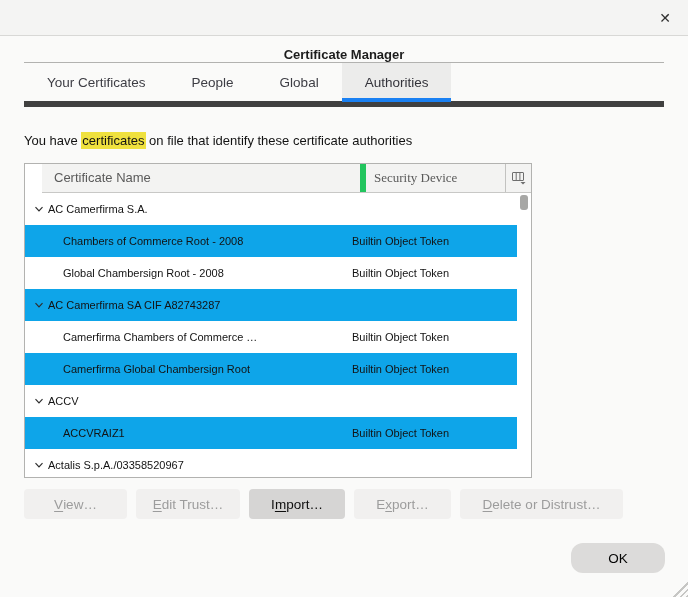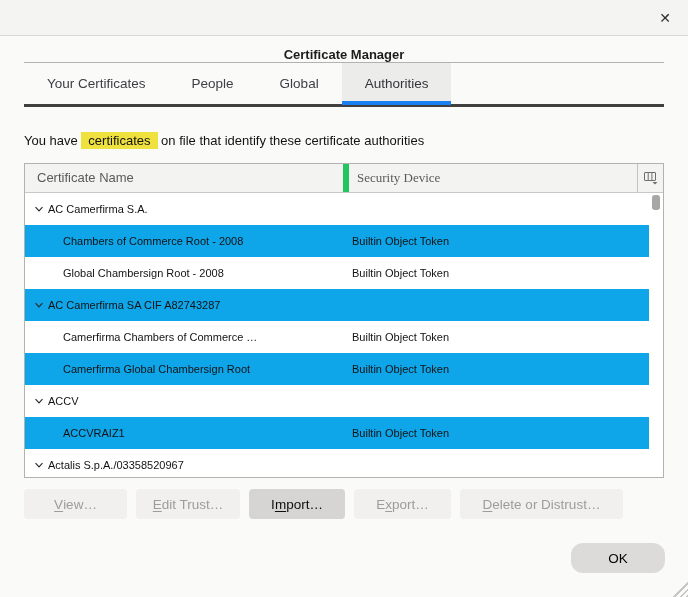--- a/index.html
+++ b/index.html
@@ -12,33 +12,33 @@
   }
   
   .titlebar{ position:absolute; top:0; left:0; right:0; height:36px;
     background:#f4f4f3; border-bottom:1px solid #d8d8d6; }
   .title{ position:absolute; left:0; right:0; top:0; height:36px;
     line-height:36px; text-align:center; font-weight:bold; font-size:13px; color:#1c1c1c;margin-top:37px;}
   .close{ position:absolute; right:10px; top:0; width:26px; height:36px;
     line-height:36px; text-align:center; font-size:14px; color:#2f2f2f; cursor:default;}
   
   .tabstrip{ position:absolute; left:24px; width:640px; top:62px; height:45px;
-    border-top:1px solid #b2b2b0; border-bottom:3px solid #404040;
+    border-top:1px solid #b2b2b0; border-bottom:6px solid #404040;
     display:flex; align-items:stretch;}
   .tab{ position:relative; display:flex; align-items:center; padding:0 23px;
     font-size:13.5px; color:#3d3d44; }
   .tab.active{ background:#ececeb; color:#33333a;text-align:right;}
   .tab.active::after{ content:""; position:absolute; left:0; right:0; bottom:-1px;
     height:4px; background:#1a80f2; }
   
   .infotext{ position:absolute; left:24px; top:133px; font-size:13px; color:#121212; }
-  .hl{ background:#efe13e; padding:1px 7px; }
+  .hl{ background:#efe13e; padding:1px 1px; }
   
-  .table{ position:absolute; left:24px; top:163px; width:640px; height:315px;
-    border:1px solid #b2b2b0; background:#ffffff; }
+  .table{ position:absolute; left:24px; top:163px; width:508px; height:315px;
+    border:1px solid #b2b2b0; background:#ffffff;padding-left:17px; }
   .thead{ display:flex; height:29px; background:#f3f3f2;
     border-bottom:1px solid #c8c8c6; color:#5a5a5a; }
   .th-name{ flex:0 0 318px; padding-left:12px; line-height:27px; }
   .th-device{ flex:1 1 auto; border-left:6px solid #22c55e; padding-left:8px; line-height:27px;font-family:Liberation Serif, serif;}
   .th-picker{ flex:0 0 26px; border-left:1px solid #c2c2c0;
     display:flex; align-items:center; justify-content:center; }
   .tbody{ position:absolute; top:29px; bottom:0; left:0; right:0; overflow:hidden; background:#fff;}
   .rows{ margin-right:14px; }
   .row{ height:32px; display:flex; align-items:center; font-size:11px; color:#131313;}
   .row.alt{ background:#0ea5e9; }

